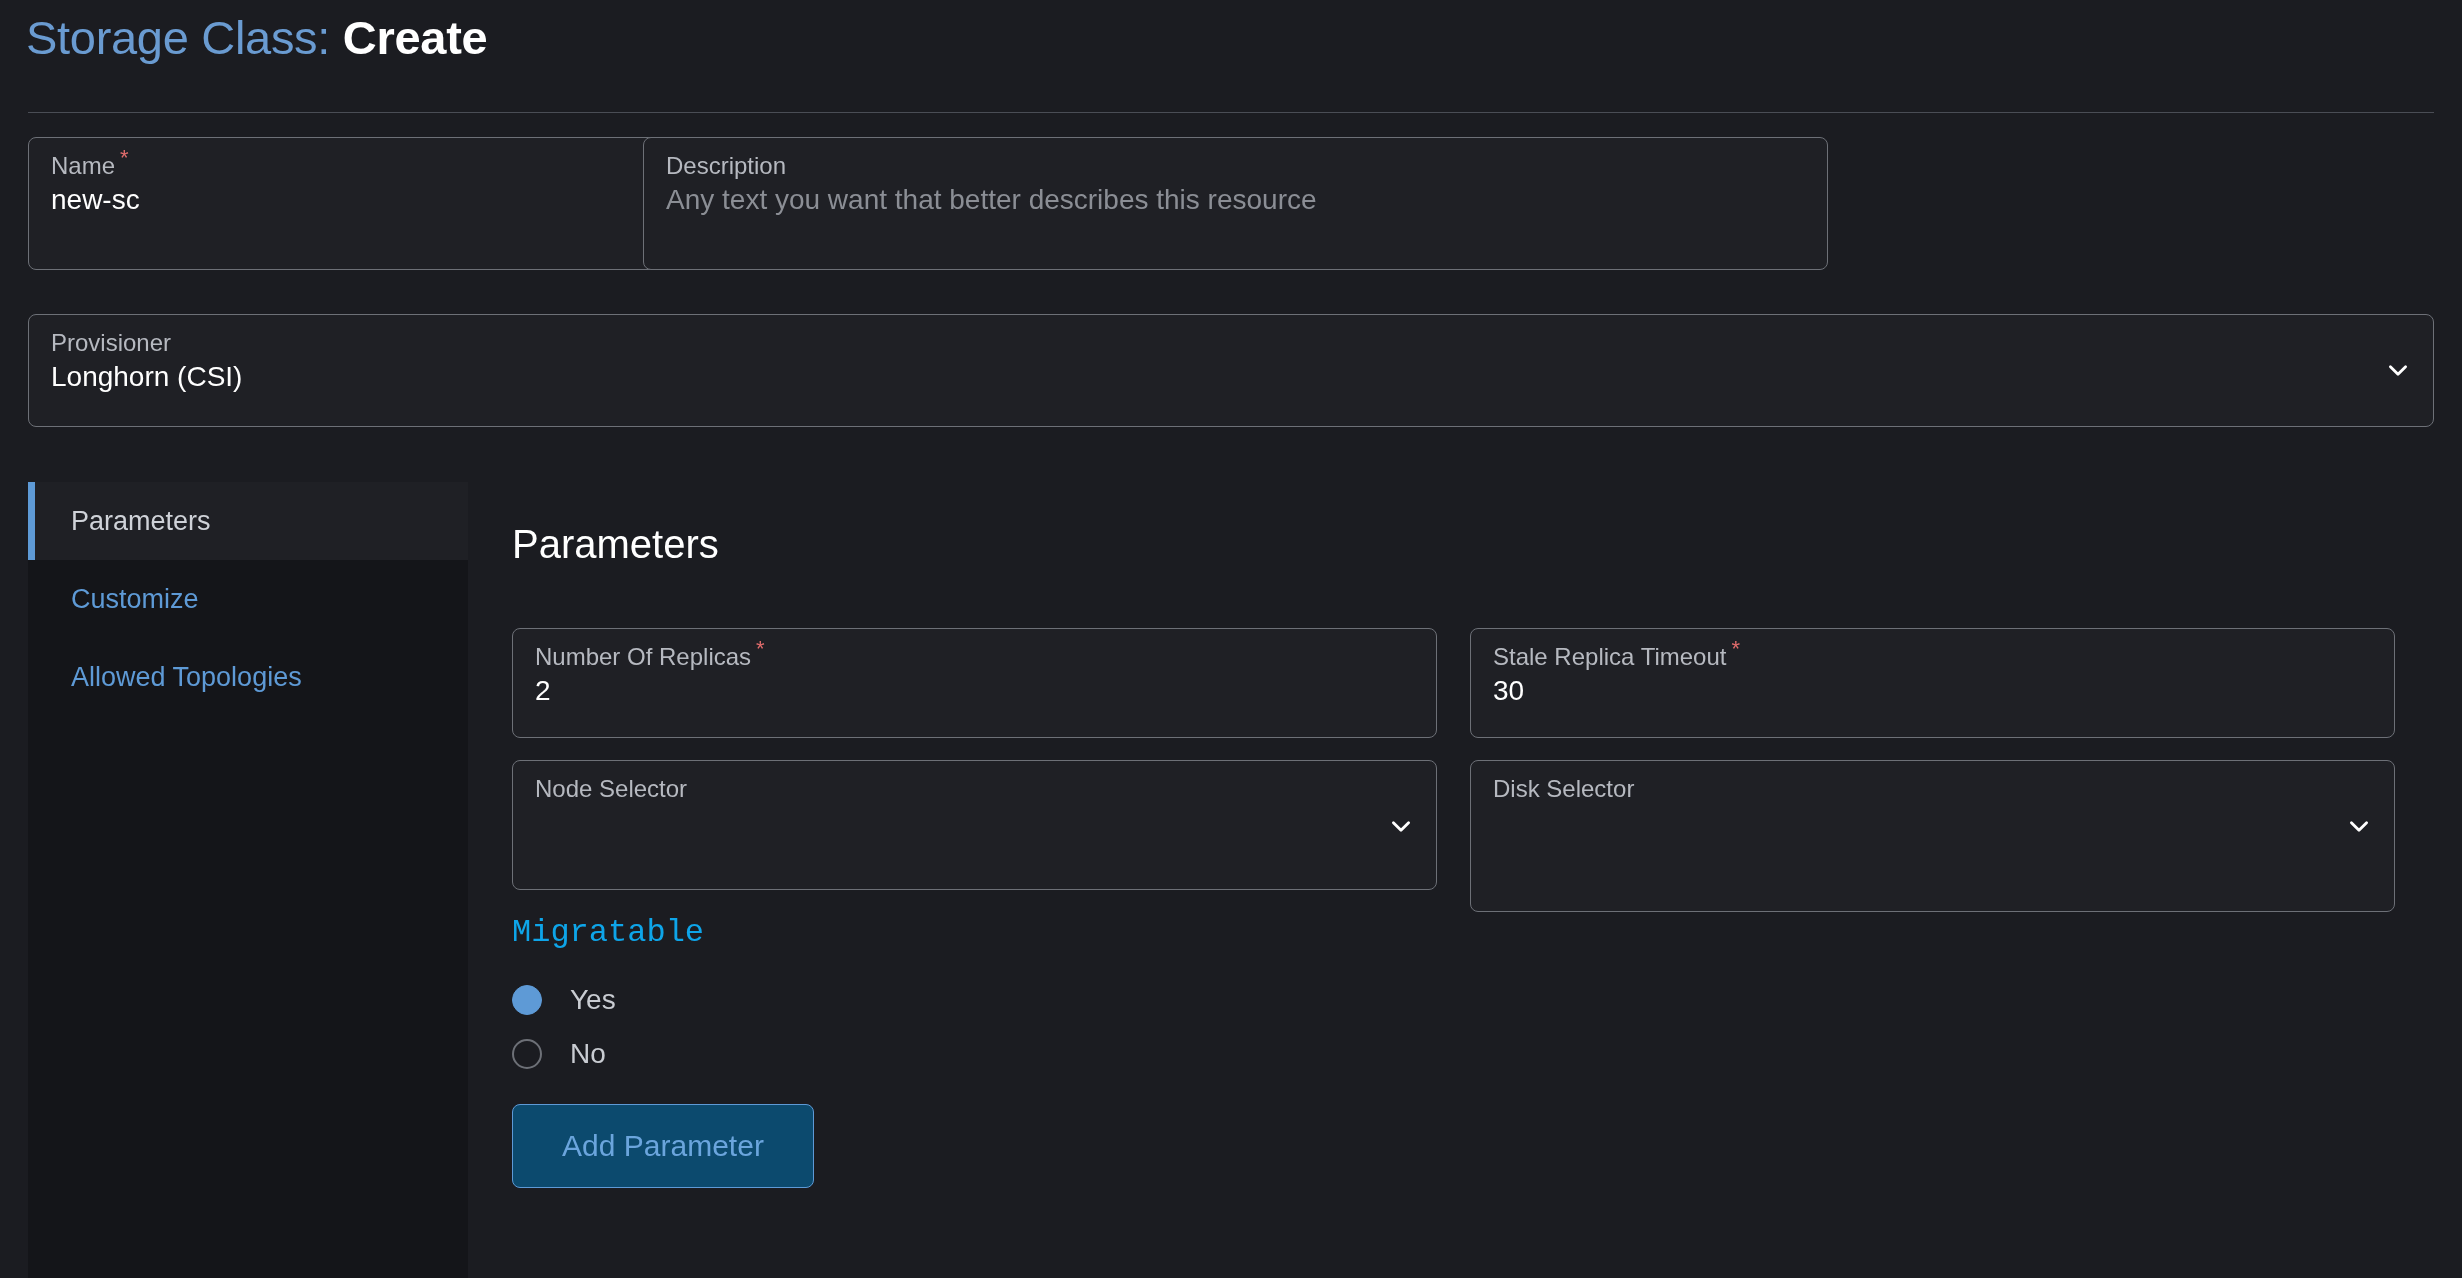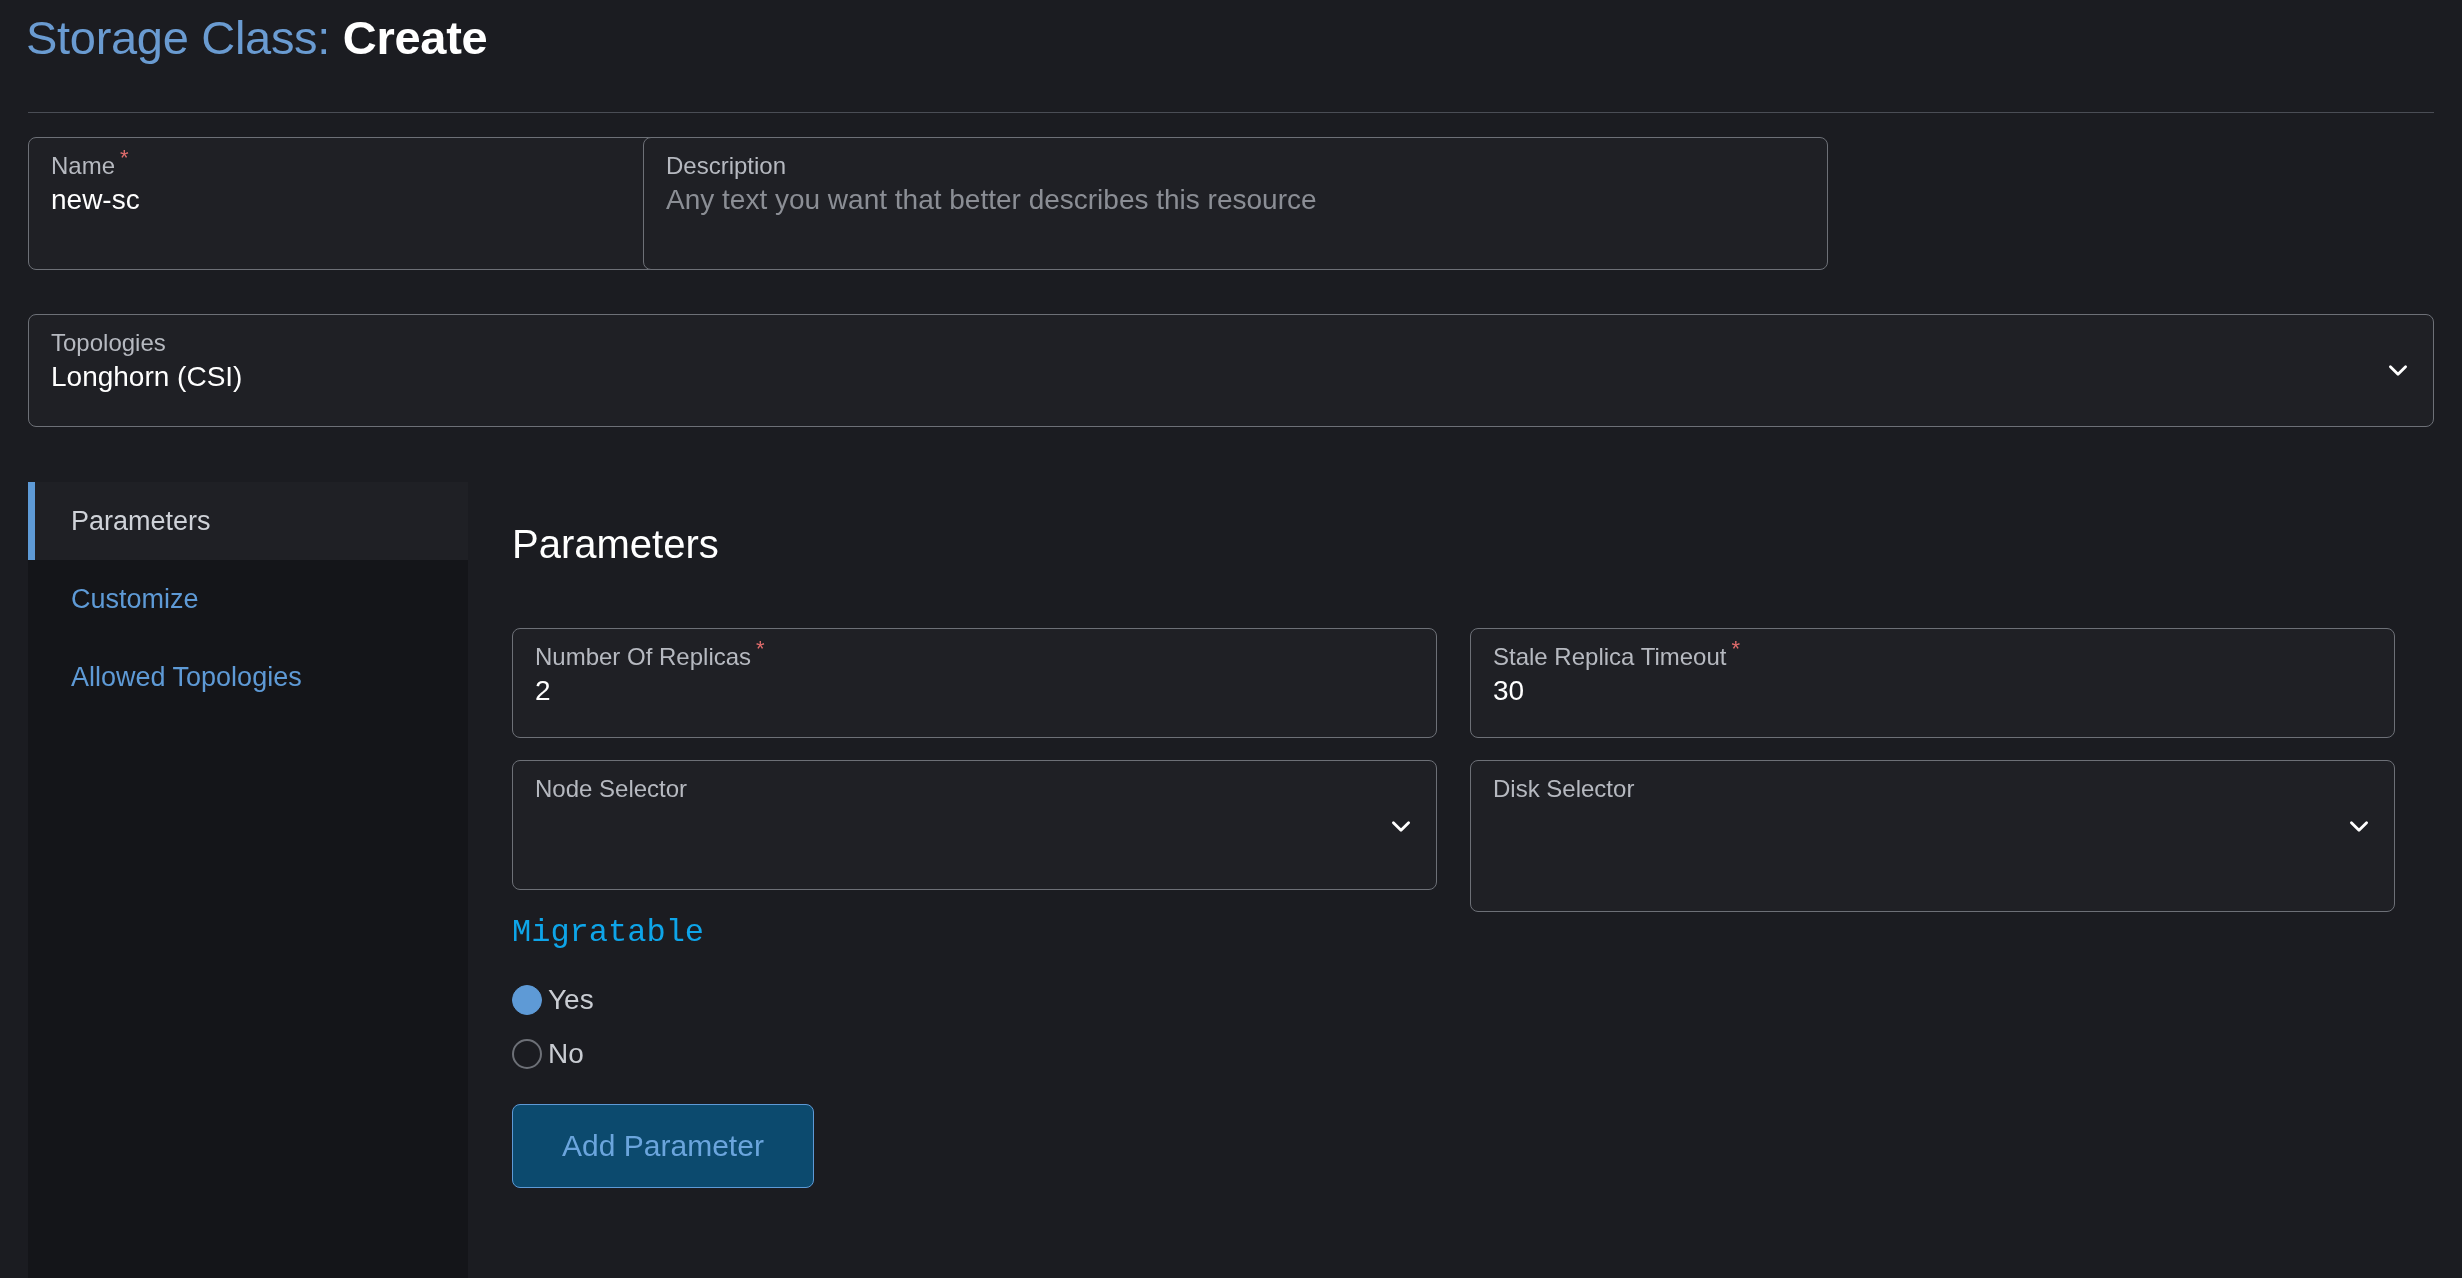--- a/index.html
+++ b/index.html
@@ -172,21 +172,21 @@
     color: #0ea5e9;
     white-space: nowrap;
     font-family: Liberation Mono, monospace;
   }
 
   .radio-row {
     position: absolute;
     left: 0;
     display: flex;
     align-items: center;
-    gap: 6px;
+    gap: 28px;
   }
   #radio-yes { top: 502px; }
   #radio-no  { top: 556px; }
 
   .radio-mark {
     width: 30px;
     height: 30px;
     border-radius: 50%;
     flex: none;
   }
@@ -235,21 +235,21 @@
     </div>
     <div class="field-value">new-sc</div>
   </div>
 
   <div class="field" id="description-field">
     <div class="field-label">Description</div>
     <div class="field-placeholder">Any text you want that better describes this resource</div>
   </div>
 
   <div class="field" id="provisioner-field">
-    <div class="field-label">Topologies</div>
+    <div class="field-label">Provisioner</div>
     <div class="field-value">Longhorn (CSI)</div>
     <span class="chevron">
       <svg viewBox="0 0 24 24" fill="none" stroke="currentColor" stroke-width="2.6" stroke-linecap="round" stroke-linejoin="round">
           <polyline points="5 9 12 16 19 9"></polyline>
         </svg>
     </span>
   </div>
 
   <div class="tab-sidebar">
     <div class="tab-item active">

